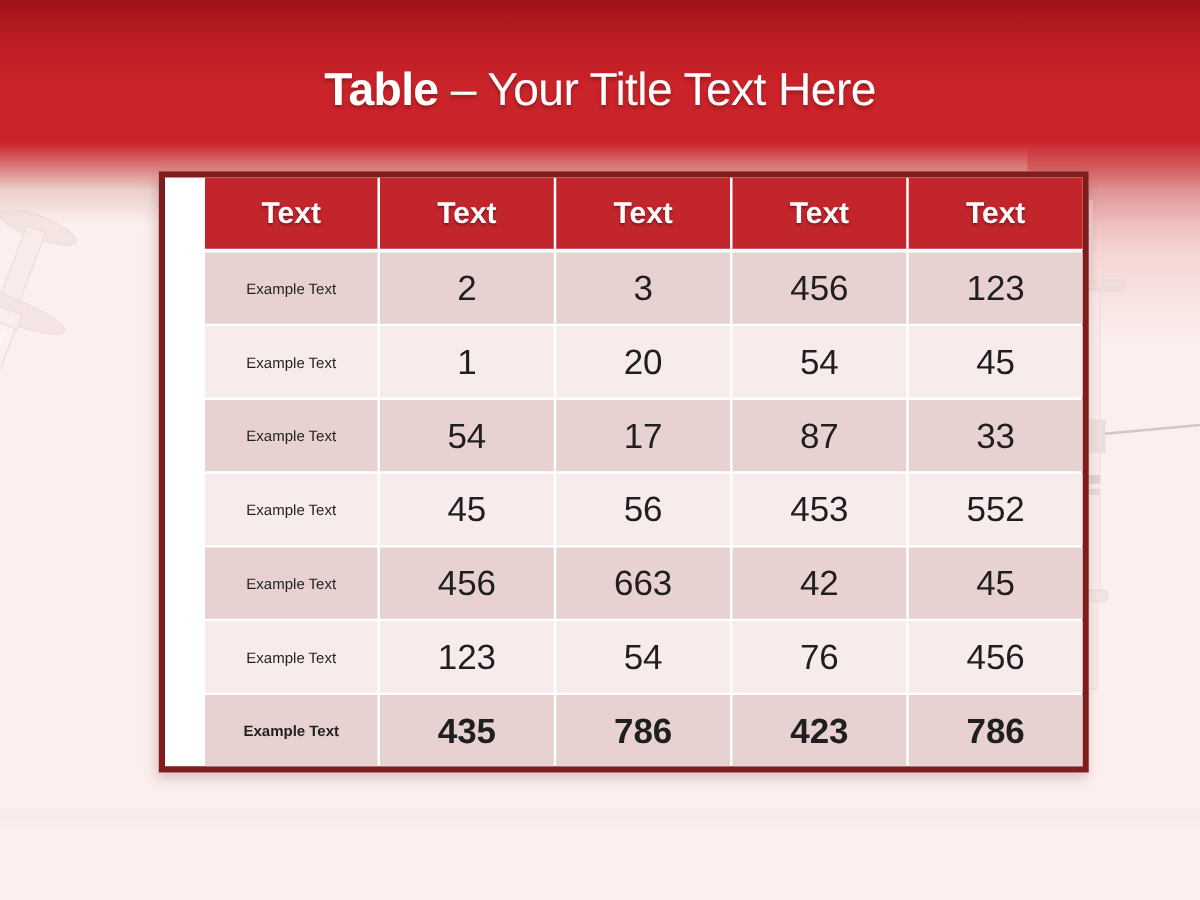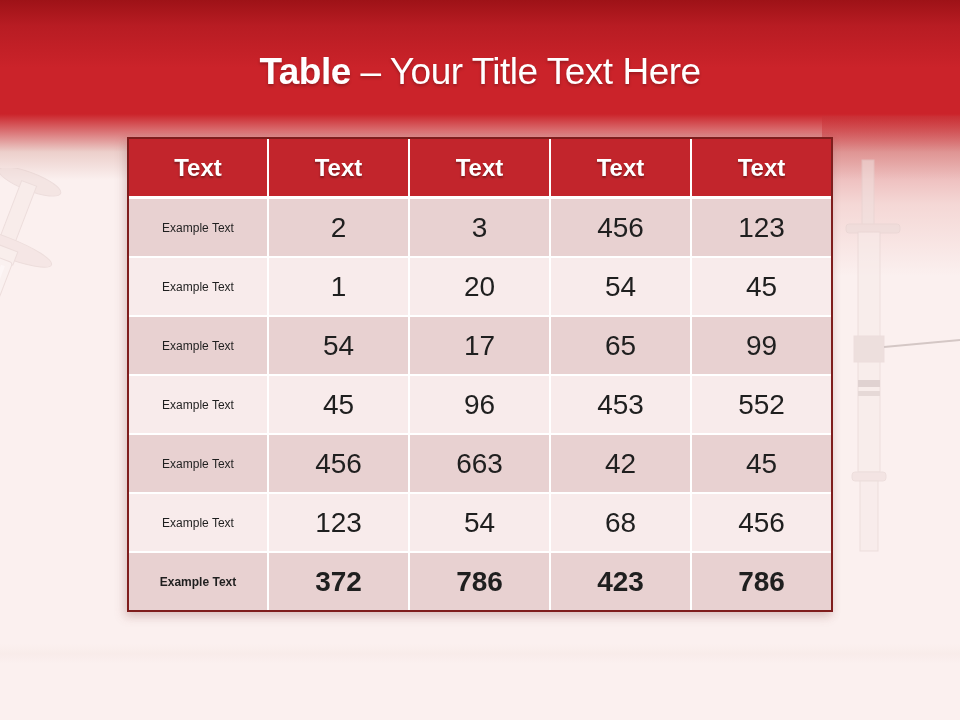--- a/index.html
+++ b/index.html
@@ -31,22 +31,23 @@
   .deco { position:absolute; pointer-events:none; }
   .syr-left  { left:-38px; top:168px; opacity:0.5; }
   .syr-right { left:840px; top:148px; opacity:0.55; }
   .data-table {
     position:absolute; left:127px; top:137px;
     display:grid;
     grid-template-columns:138px 139px 139px 139px 139px;
     grid-template-rows:58px;
     grid-auto-rows:57px;
     gap:2px;
-    background:#fff; border:2px solid #7f1d1d;
+    background:#fff; border:5px solid #7f1d1d;
     box-shadow:-3px 5px 10px rgba(140,80,80,0.18), 0 3px 8px rgba(140,80,80,0.15);
+    padding-left:32px;
   }
   .t-row { display:contents; }
   .cell {
     display:flex; align-items:center; justify-content:center;
     color:var(--cell-text,#1f1f1f); line-height:1;
   }
   .th {
     background:var(--header-cell-red,#c2252c);
     color:#fff; font-size:24px; font-weight:700;
     text-shadow:0 2px 2px rgba(0,0,0,0.35);
@@ -126,47 +127,47 @@
       <div class="cell label-cell">Example Text</div>
       <div class="cell value-cell">1</div>
       <div class="cell value-cell">20</div>
       <div class="cell value-cell">54</div>
       <div class="cell value-cell">45</div>
     </div>
       <div class="t-row body-row dark">
       <div class="cell label-cell">Example Text</div>
       <div class="cell value-cell">54</div>
       <div class="cell value-cell">17</div>
-      <div class="cell value-cell">65</div>
-      <div class="cell value-cell">99</div>
+      <div class="cell value-cell">87</div>
+      <div class="cell value-cell">33</div>
     </div>
       <div class="t-row body-row light">
       <div class="cell label-cell">Example Text</div>
       <div class="cell value-cell">45</div>
-      <div class="cell value-cell">96</div>
+      <div class="cell value-cell">56</div>
       <div class="cell value-cell">453</div>
       <div class="cell value-cell">552</div>
     </div>
       <div class="t-row body-row dark">
       <div class="cell label-cell">Example Text</div>
       <div class="cell value-cell">456</div>
       <div class="cell value-cell">663</div>
       <div class="cell value-cell">42</div>
       <div class="cell value-cell">45</div>
     </div>
       <div class="t-row body-row light">
       <div class="cell label-cell">Example Text</div>
       <div class="cell value-cell">123</div>
       <div class="cell value-cell">54</div>
-      <div class="cell value-cell">68</div>
+      <div class="cell value-cell">76</div>
       <div class="cell value-cell">456</div>
     </div>
       <div class="t-row body-row dark bold-row">
       <div class="cell label-cell">Example Text</div>
-      <div class="cell value-cell">372</div>
+      <div class="cell value-cell">435</div>
       <div class="cell value-cell">786</div>
       <div class="cell value-cell">423</div>
       <div class="cell value-cell">786</div>
     </div>
     </div>
 
   <div class="bottom-streak"></div>
 </div>
 
 </body></html>

